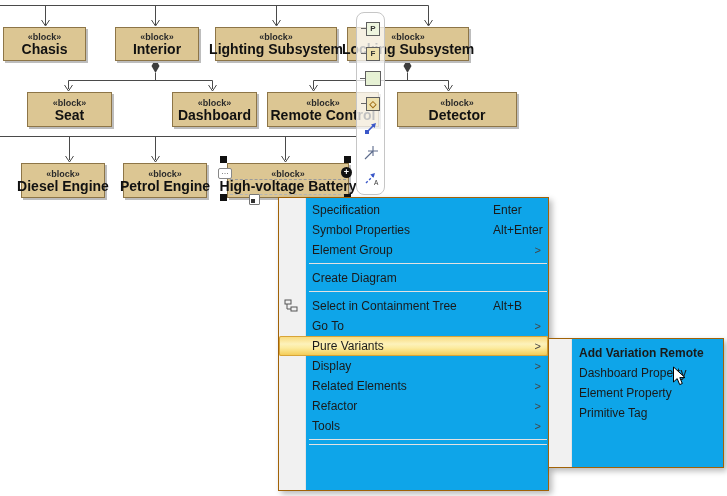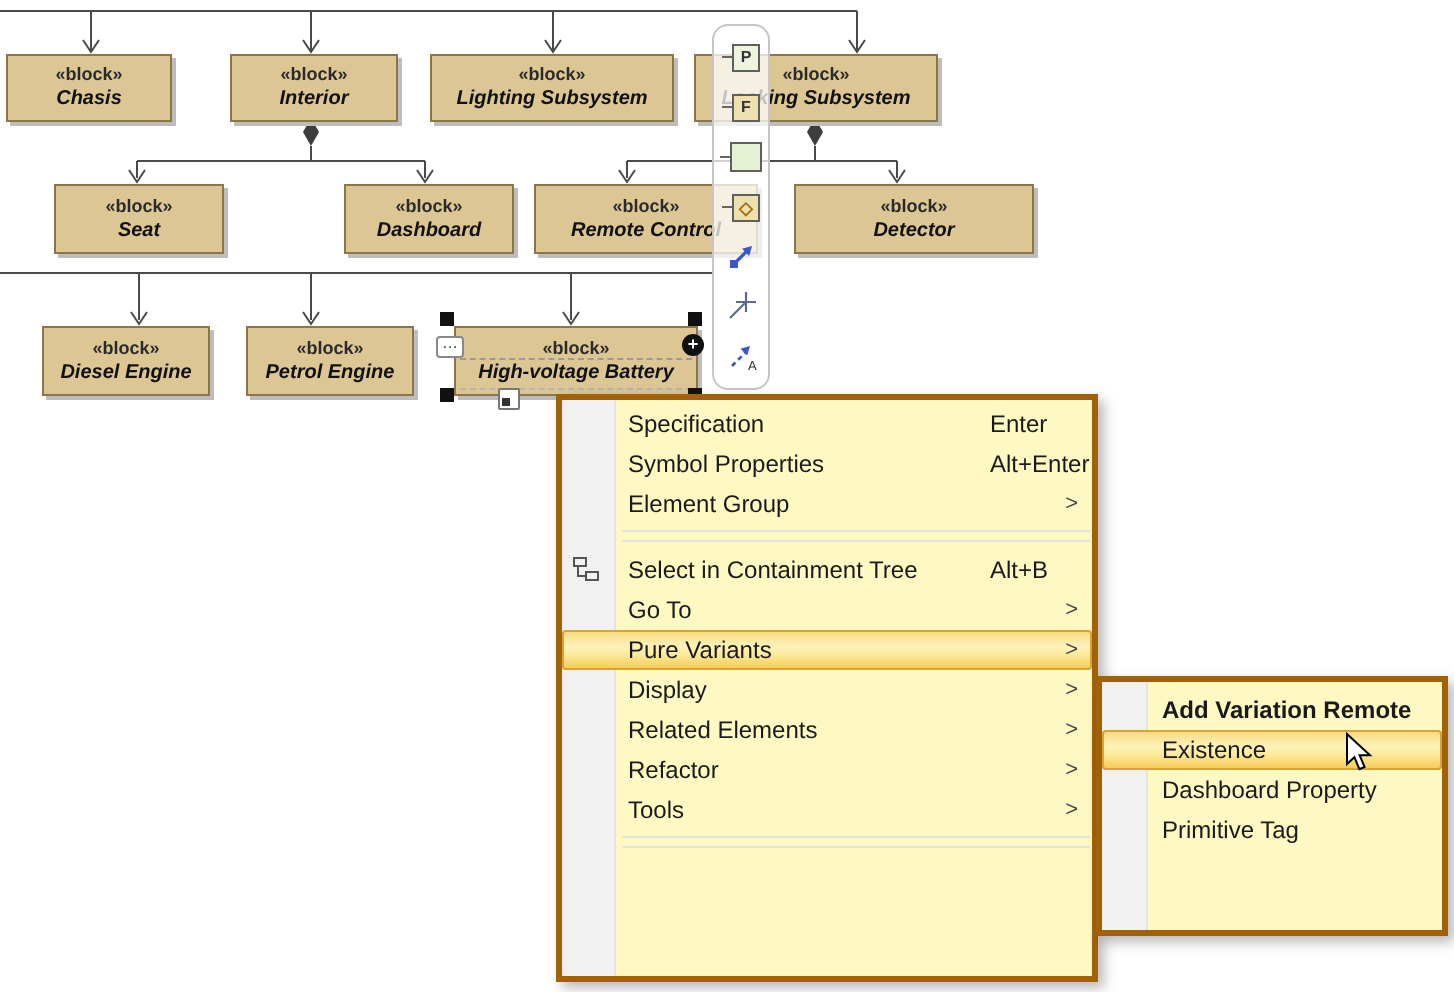--- a/index.html
+++ b/index.html
@@ -7,21 +7,21 @@
           font-family:"Liberation Sans",sans-serif;}
 
   
   .connectors{position:absolute;left:0;top:0;z-index:1;}
 
   
   .block{position:absolute;z-index:2;background:#dcc693;border:1px solid #8d7547;
          box-shadow:2px 2px 0 #bdbdbd;display:flex;flex-direction:column;
          align-items:center;justify-content:center;text-align:center;}
   .block .stereo{font-size:9px;font-weight:600;color:#2a2a2a;line-height:11px;}
-  .block .bname{font-size:10px;font-weight:bold;color:#111;line-height:13px;white-space:nowrap;font-style:italic;}
+  .block .bname{font-size:14px;font-weight:bold;color:#111;line-height:13px;white-space:nowrap;}
   .block.selected .sel-dash-top{position:absolute;left:2px;right:2px;top:15px;border-top:1px dashed #9a9a9a;}
   .block.selected .sel-dash-bot{position:absolute;left:2px;right:2px;bottom:2px;border-top:1px dashed #b5b5b5;}
 
   
   .handle{position:absolute;width:7px;height:7px;background:#111;z-index:3;}
   .dots-box{position:absolute;left:218px;top:168px;width:12px;height:9px;background:#fff;
             border:1px solid #888;border-radius:2px;font-size:8px;line-height:5px;text-align:center;
             color:#333;z-index:4;}
   .plus-circle{position:absolute;left:341px;top:167px;width:11px;height:11px;border-radius:50%;
                background:#111;color:#fff;font-size:9px;font-weight:bold;line-height:11px;
@@ -38,21 +38,21 @@
   .port-icon{display:flex;align-items:center;}
   .port-stem{width:5px;height:1px;background:#666;display:inline-block;}
   .port-box{width:12px;height:12px;border:1px solid #5f5f5f;display:inline-block;font-size:8px;
             font-weight:bold;color:#333;text-align:center;line-height:12px;}
   .pb-green{background:#eef5df;}
   .pb-tan{background:#eee1ad;}
   .pb-big{width:14px;height:13px;background:#e6f1d4;}
   .pb-dia{color:#a06a10;font-size:9px;}
 
   
-  .menu{position:absolute;z-index:10;background:#fef9c3;border:3px solid #a16207;
+  .menu{position:absolute;z-index:10;background:#0ea5e9;border:1px solid #a16207;
         box-shadow:3px 3px 6px rgba(0,0,0,.28);font-size:12px;color:#1a1a1a;}
   .menu-main{left:278px;top:197px;width:271px;height:294px;padding:2px 0;box-sizing:border-box;}
   .menu-sub{left:548px;top:338px;width:176px;height:130px;padding:4px 0;box-sizing:border-box;}
   .menu-gutter{position:absolute;left:0;top:0;bottom:0;width:26px;background:#f1f1f1;
                border-right:1px solid #e4e4e4;z-index:0;}
   .menu-sub .menu-gutter{width:22px;}
   .mi{position:relative;z-index:1;height:20px;display:flex;align-items:center;
       padding:0 8px 0 33px;white-space:nowrap;}
   .menu-sub .mi{padding-left:30px;}
   .mi .sc{position:absolute;left:214px;color:#1a1a1a;}
@@ -202,20 +202,23 @@
     </div>
     <div class="mi">
       <span class="lbl">Symbol Properties</span>
       <span class="sc">Alt+Enter</span>
     </div>
     <div class="mi">
       <span class="lbl">Element Group</span>
       <span class="chev">&gt;</span>
     </div>
     <div class="msep"></div>
+    <div class="mi">
+      <span class="lbl">Create Diagram</span>
+    </div>
     <div class="msep"></div>
     <div class="mi">
       <svg class="gutter-ic" viewBox="0 0 15 14">
         <rect x="1" y="1" width="6" height="4" fill="none" stroke="#555" stroke-width="1"></rect>
         <rect x="7" y="8" width="6" height="4" fill="none" stroke="#555" stroke-width="1"></rect>
         <path d="M3,5 V10 H7" stroke="#555" stroke-width="1" fill="none"></path>
       </svg>
       <span class="lbl">Select in Containment Tree</span>
       <span class="sc">Alt+B</span>
     </div>
@@ -245,25 +248,25 @@
     </div>
     <div class="msep"></div>
     <div class="msep"></div>
   </div>
 
   <div class="menu menu-sub">
     <div class="menu-gutter"></div>
     <div class="mi bold">
       <span class="lbl">Add Variation Remote</span>
     </div>
-    <div class="mi hl">
-      <span class="lbl">Existence</span>
-    </div>
     <div class="mi">
       <span class="lbl">Dashboard Property</span>
+    </div>
+    <div class="mi">
+      <span class="lbl">Element Property</span>
     </div>
     <div class="mi">
       <span class="lbl">Primitive Tag</span>
     </div>
   </div>
 
   <svg class="cursor" width="15" height="21" viewBox="0 0 15 21">
     <path d="M1.5,1 L1.5,16 L5.2,12.6 L7.7,18.6 L10.3,17.5 L7.8,11.6 L13,11.6 Z" fill="#ffffff" stroke="#000" stroke-width="1"></path>
   </svg>
 

